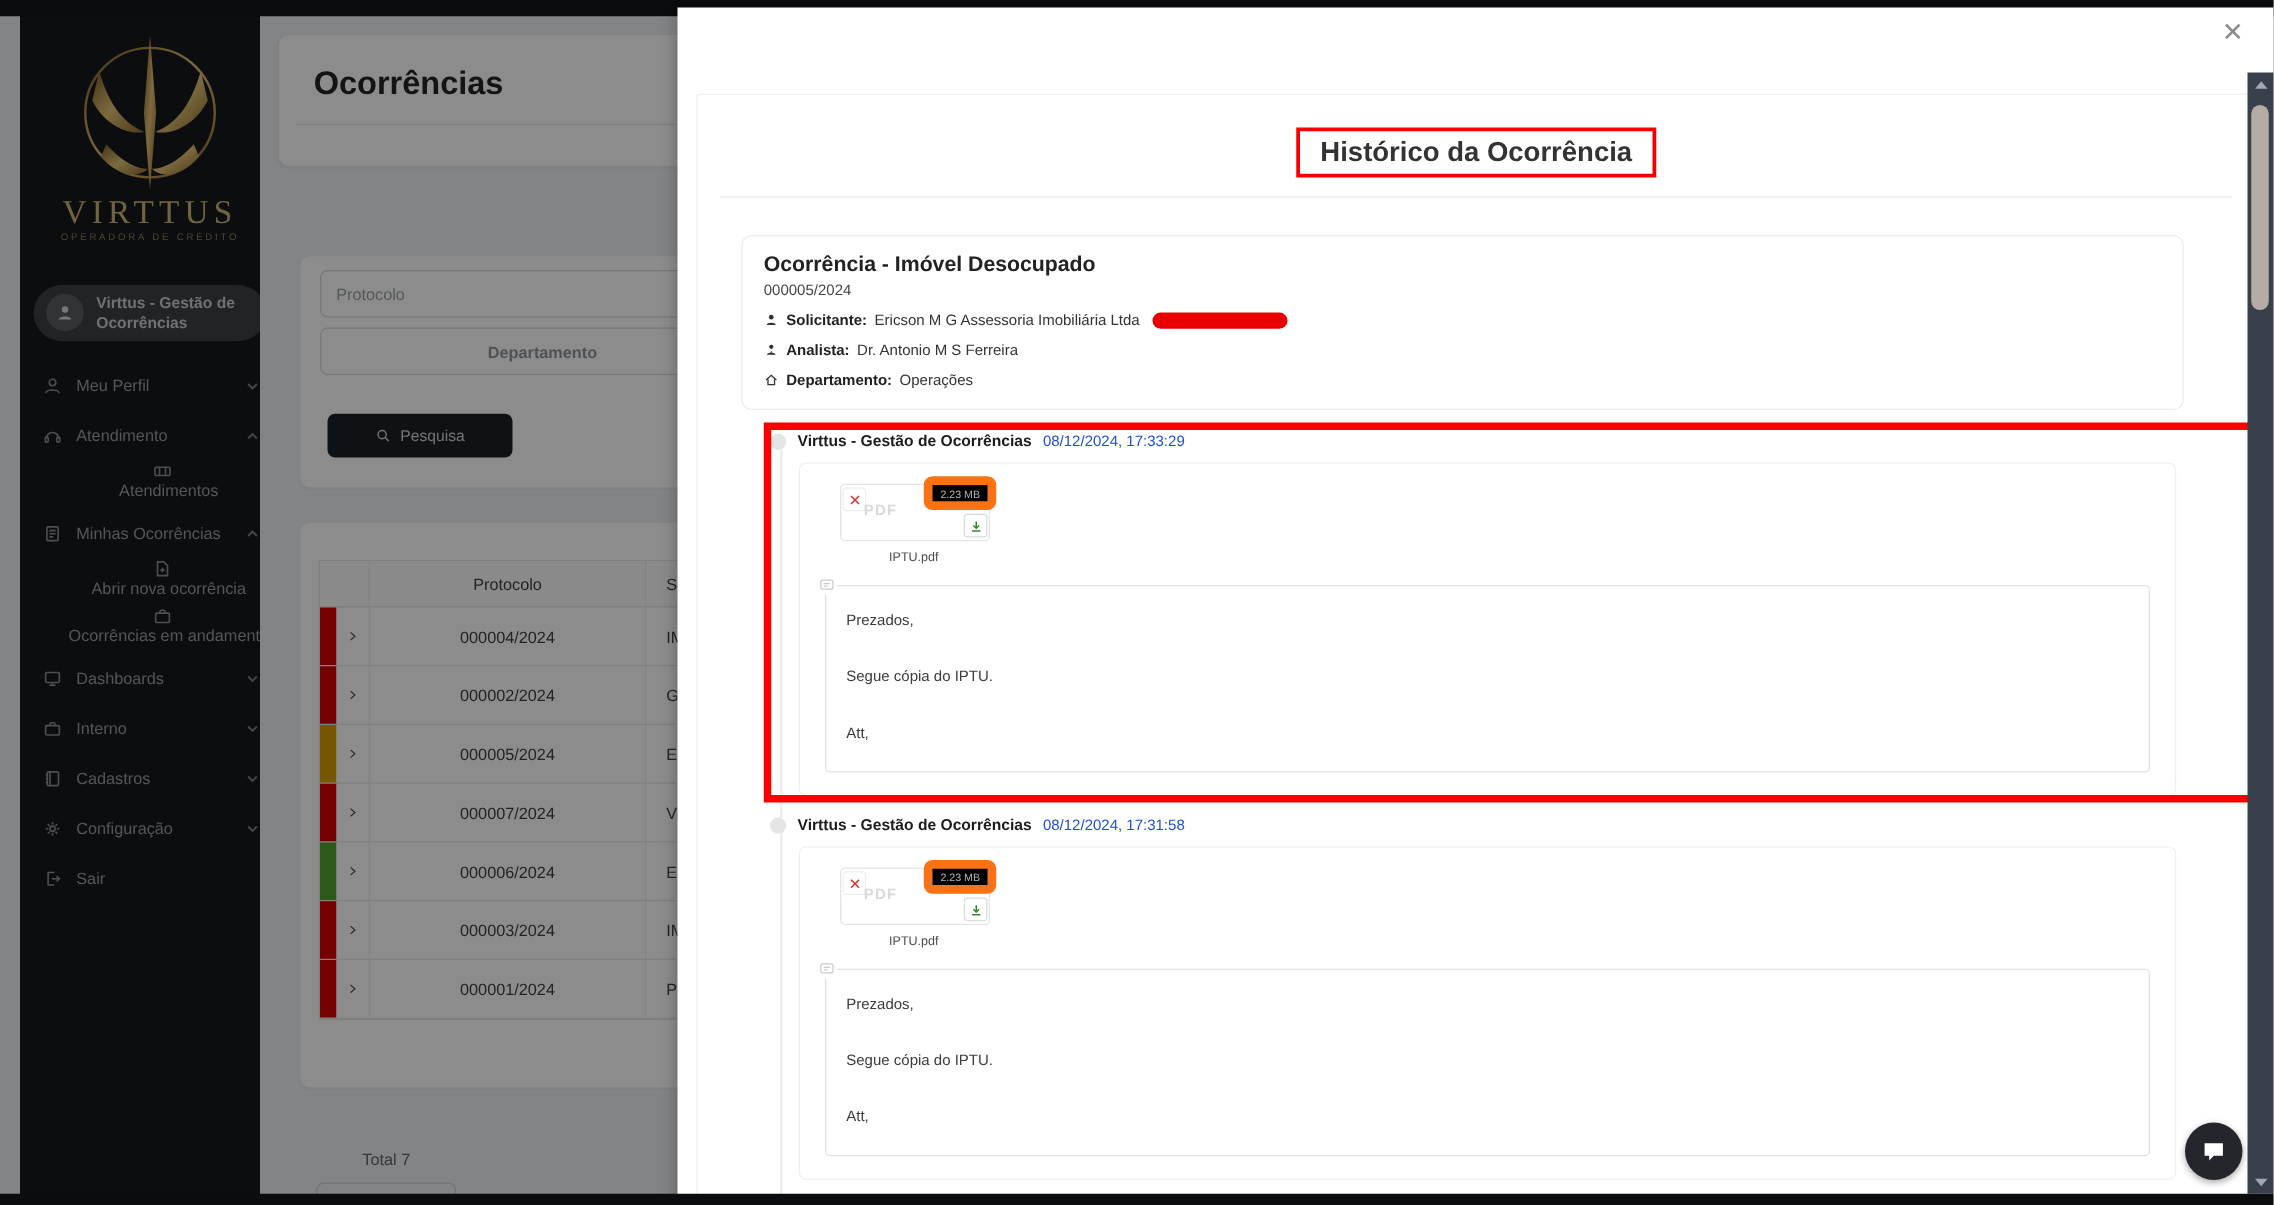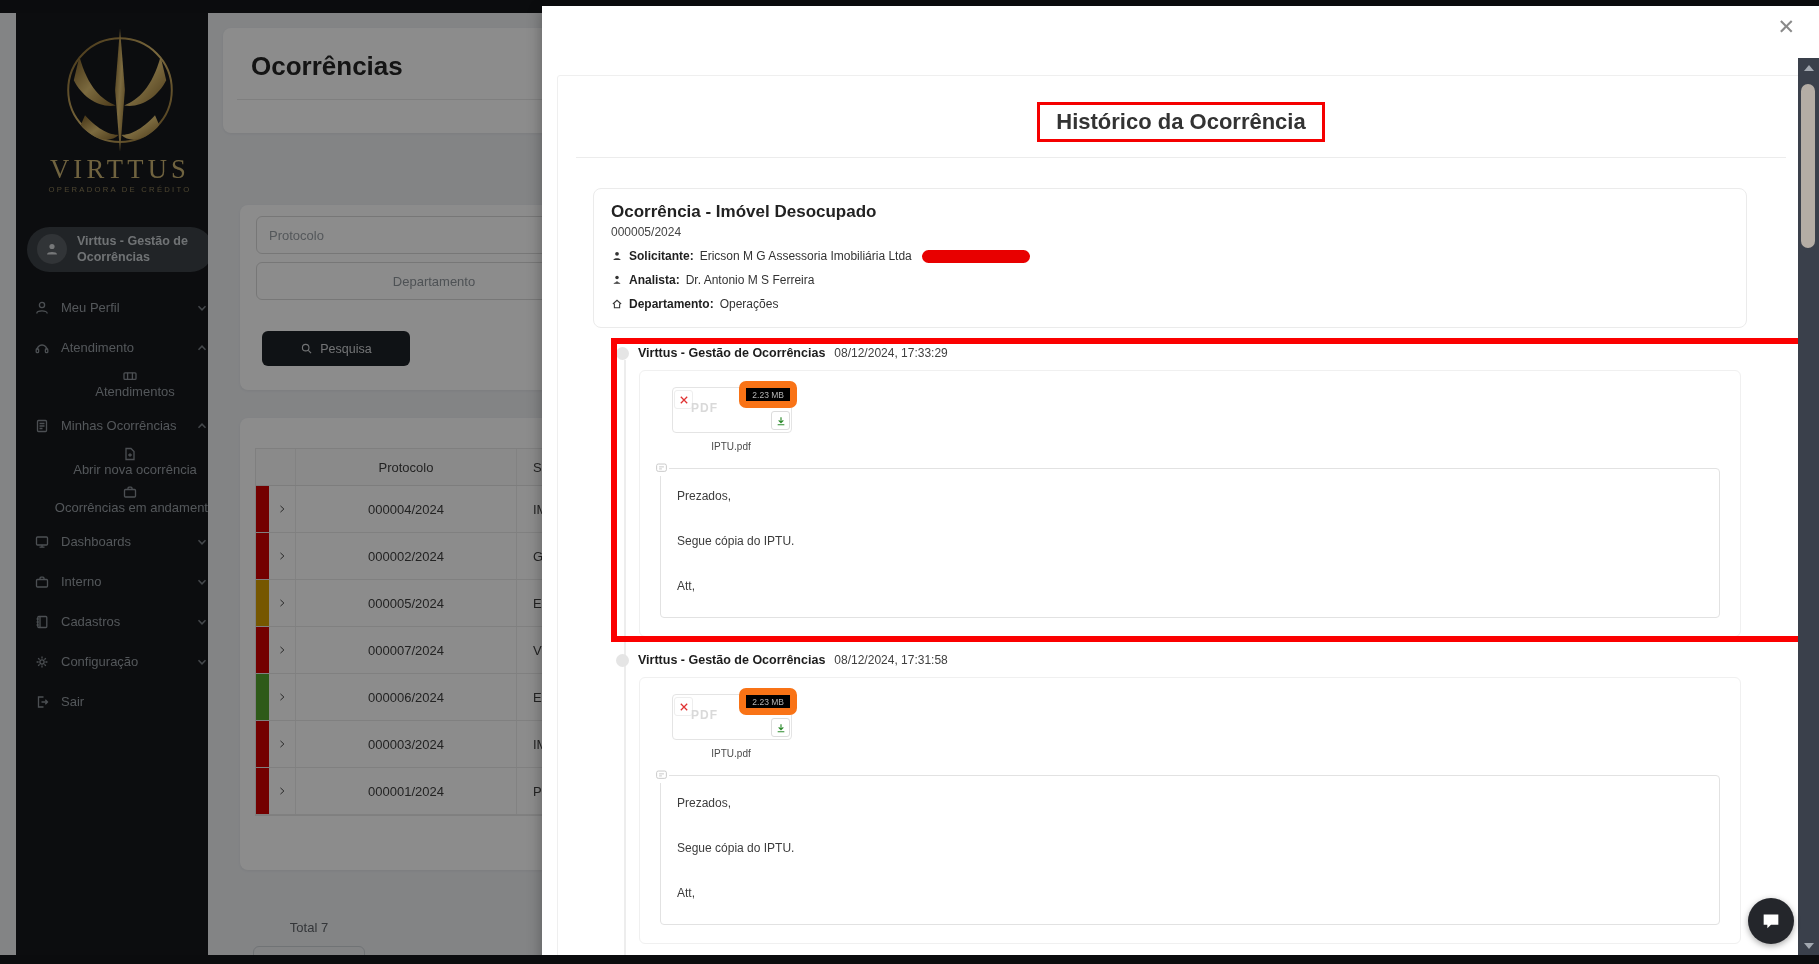--- a/index.html
+++ b/index.html
@@ -35,21 +35,21 @@
   .title-card{position:absolute;left:15px;top:28px;width:1450px;height:105px;}
   .page-title{font-size:26px;font-weight:700;color:#262626;margin:0 10px 0 14px;
               padding:23px 0 17px 14px;border-bottom:1px solid #e8e8e8;}
   .filter-card{position:absolute;left:32px;top:205px;width:1250px;height:185px;padding:0;}
   .f-input{position:absolute;left:16px;top:11px;width:330px;height:36px;border:1px solid #d9d9d9;
            border-radius:6px;padding:0 12px;font-size:13px;color:#333;background:#fff;
            font-family:"Liberation Sans",sans-serif;}
   .f-input::placeholder{color:#9aa0a6;}
   .f-select{position:absolute;left:16px;top:57px;width:354px;height:36px;border:1px solid #d9d9d9;
             border-radius:6px;display:flex;align-items:center;justify-content:center;
-            font-size:13px;color:#8f959b;background:#fff;cursor:pointer;}
+            font-size:13px;color:#8f959b;background:#fff;cursor:pointer;font-weight:bold;}
   .search-btn{position:absolute;left:22px;top:126px;width:148px;height:35px;background:#1d2227;
               border:none;border-radius:6px;color:#cfd2d5;font-size:12.5px;display:flex;
               align-items:center;justify-content:center;gap:7px;cursor:pointer;
               font-family:"Liberation Sans",sans-serif;}
   .search-btn svg{width:13px;height:13px;}
 
   .table-card{position:absolute;left:32px;top:418px;width:1250px;height:452px;}
   .tbl{position:absolute;left:15px;top:30px;width:1185px;border:1px solid #e7e7e7;}
   .trow{display:flex;align-items:stretch;height:46px;border-bottom:1px solid #e9e9e9;}
   .trow.thead{height:36px;background:#fcfcfc;color:#6b6b6b;font-size:13px;border-bottom:1px solid #e3e3e3;}
@@ -97,21 +97,21 @@
   .redaction{display:inline-block;width:108px;height:13px;background:#e80000;border-radius:7px;
              margin-left:4px;}
 
   .timeline{position:relative;margin-top:18px;}
   .tl-line{position:absolute;left:66px;top:14px;bottom:-80px;width:2px;background:#ededed;}
   .entry{position:relative;margin:0 0 0 58px;width:1157px;}
   .entry + .entry{margin-top:16px;}
   .entry-header{display:flex;align-items:center;gap:9px;position:relative;z-index:1;}
   .dot{width:13px;height:13px;border-radius:50%;background:#e5e5e5;flex:none;}
   .author{font-size:12.5px;font-weight:700;color:#1c1c1c;}
-  .timestamp{font-size:12px;color:#404040;}
+  .timestamp{font-size:12px;color:#1d4ed8;}
   .entry-card{position:relative;z-index:1;margin:10px 0 0 23px;width:1060px;border:1px solid #f0f0f0;
               border-radius:6px;background:#fff;padding:16px 20px;}
   .entry.highlighted::before{content:'';position:absolute;top:-8px;left:-5px;right:-34px;bottom:-5px;
               border:6px solid #fb0000;z-index:4;pointer-events:none;}
   .attach-wrap{width:120px;margin-left:12px;}
   .tile{position:relative;width:118px;height:44px;border:1px solid #e4e4e4;border-radius:4px;}
   .tile-x{position:absolute;left:1px;top:2px;width:17px;height:17px;border:1px solid #eee;
           border-radius:3px;background:#fff;color:#e03131;display:flex;align-items:center;
           justify-content:center;cursor:pointer;}
   .tile-x svg{width:8px;height:8px;}

